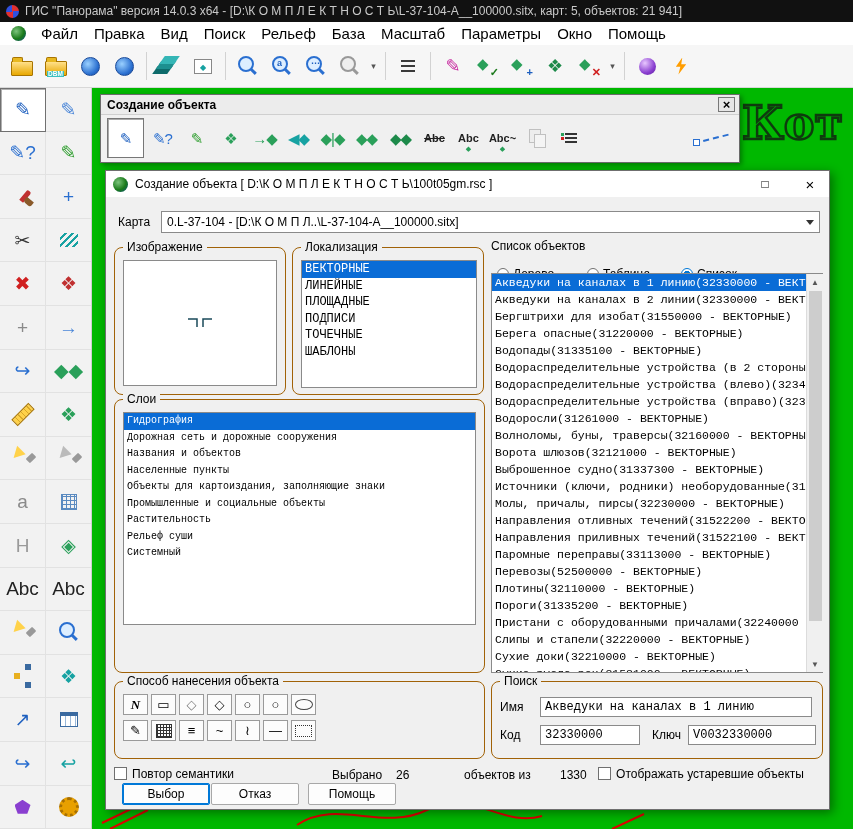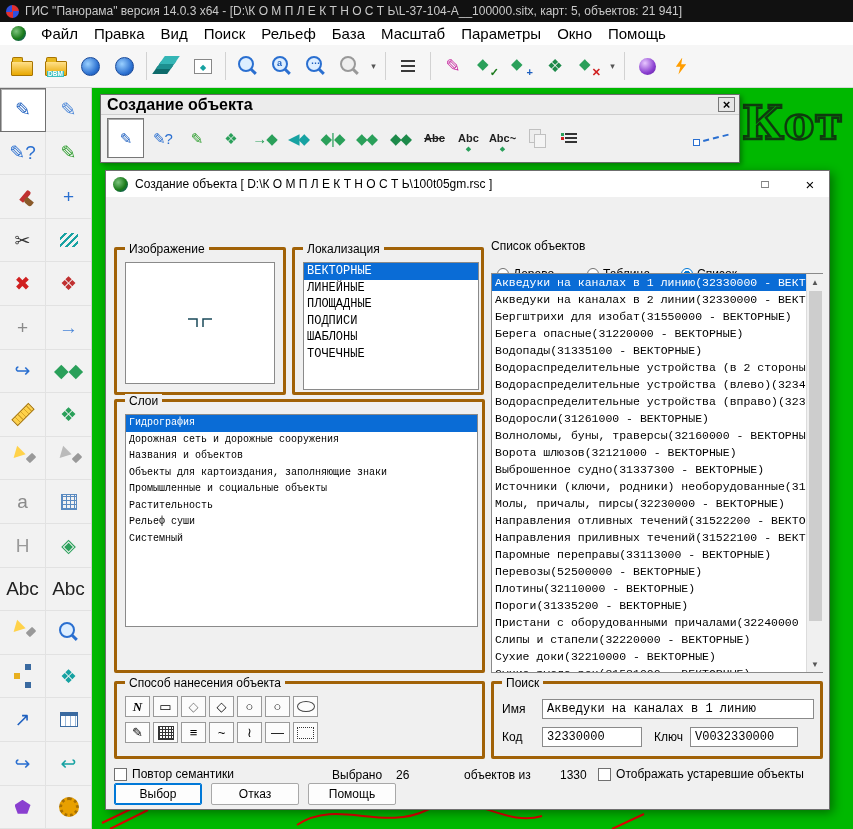--- a/index.html
+++ b/index.html
@@ -28,21 +28,21 @@
 .lti.pressed{background:#fff;border:1px solid #707070;box-shadow:inset 1px 1px 0 #b0b0b0}
 
 
 .map{position:absolute;left:92px;top:88px;right:0;bottom:0;background:#00b800}
 .map-label{position:absolute;left:650px;top:8px;font-family:"DejaVu Serif",serif;font-weight:bold;font-size:46px;color:#00b800;-webkit-text-stroke:2.5px #0e3a0e}
 .map-lines{position:absolute;left:0;top:0;width:100%;height:100%}
 
 
 .obj-toolbar{position:absolute;left:100px;top:94px;width:640px;height:69px;background:#f0f0f0;border:1px solid #6a6a6a;box-shadow:2px 2px 5px rgba(0,0,0,.35)}
 .obj-tb-title{height:20px;display:flex;align-items:center;justify-content:space-between;padding:0 4px 0 6px;background:#ececec;border-bottom:1px solid #cfcfcf}
-.obj-tb-title .t{font-size:16px;font-weight:bold}
+.obj-tb-title .t{font-size:12px;font-weight:bold}
 .tb-close{width:17px;height:15px;display:flex;align-items:center;justify-content:center;font-size:13px;font-weight:bold;border:1px solid #777;background:#e6e6e6;cursor:default}
 .obj-tb-body{display:flex;align-items:center;padding:3px 6px 0 6px;gap:3px}
 .oti{position:relative;width:31px;height:36px;display:flex;align-items:center;justify-content:center}
 .oti .g{font-size:15px;line-height:1;white-space:nowrap;letter-spacing:-1px}
 .oti.pressed{width:37px;height:40px;background:#fff;border:1px solid #777;box-shadow:inset 1px 1px 0 #aaa}
 .oti.disabled{opacity:.55}
 .oti.txt .g{font-size:11px;font-weight:bold;letter-spacing:0}
 .oti.strike .g{text-decoration:line-through}
 .oti.dia-sub::after{content:"◆";position:absolute;font-size:7px;color:#2aa05a;left:50%;bottom:3px;transform:translateX(-50%)}
 .oti.wide{margin-left:auto;width:44px}
@@ -88,21 +88,21 @@
 .dlg-title{height:26px;background:#fff;display:flex;align-items:center;padding-left:7px;gap:7px}
 .dlg-logo{width:15px;height:15px;border-radius:50%;flex:0 0 15px;background:radial-gradient(circle at 35% 35%,#7cc47c,#1a7a1a 55%,#0a4a8a)}
 .dlg-title .t{flex:1;font-size:12px;white-space:nowrap;overflow:hidden}
 .dlg-btn{width:38px;height:26px;display:flex;align-items:center;justify-content:center;font-size:12px;cursor:default}
 .dlg-btn.close{font-size:15px}
 .maprow{position:absolute;left:12px;top:40px;right:9px;display:flex;align-items:center}
 .maprow .lbl{width:43px}
 .combo{flex:1;height:22px;background:#fff;border:1px solid #8a8a8a;display:flex;align-items:center;padding-left:5px;position:relative;white-space:nowrap;overflow:hidden}
 .combo .arrow{position:absolute;right:0;top:0;bottom:0;width:19px;display:flex;align-items:center;justify-content:center}
 .combo .arrow::before{content:"";width:0;height:0;border-left:4px solid transparent;border-right:4px solid transparent;border-top:5px solid #333}
-.grp{position:absolute;border:3px solid #a16207;border-radius:2px}
+.grp{position:absolute;border:1px solid #a16207;border-radius:8px}
 .grp>.gt{position:absolute;top:-8px;left:8px;background:#f0f0f0;padding:0 4px;font-size:12px;white-space:nowrap}
 .sect-title{position:absolute;left:385px;top:68px;font-size:12px}
 .views{position:absolute;left:385px;top:82px;width:332px;height:16px}
 .radio{position:absolute;top:14px;display:inline-flex;align-items:center;gap:4px;white-space:nowrap}
 .radio .dot{width:12px;height:12px;border:1px solid #707070;border-radius:50%;background:#fff}
 .radio.selected .dot{border-color:#0078d7;background:radial-gradient(circle,#0078d7 0 3px,#fff 3.2px)}
 .views .radio:nth-of-type(1){left:6px}.views .radio:nth-of-type(2){left:96px}.views .radio:nth-of-type(3){left:190px}
 .listbox{position:absolute;background:#fff;border:1px solid #8a8a8a;overflow:hidden;font-family:Liberation Mono, monospace}
 .listbox .row{white-space:nowrap;padding-left:3px;overflow:hidden}
 .listbox .row.selected{background:#0a6cd6;color:#fff}
@@ -118,21 +118,21 @@
 .mrow{position:absolute;left:8px;display:flex;gap:3px}
 .mbtn{width:25px;height:21px;border:1px solid #9a9a9a;background:#fcfcfc;display:flex;align-items:center;justify-content:center;position:relative}
 .mbtn .g{font-size:13px;line-height:1}
 .mbtn.it .g{font-style:italic;font-family:"Liberation Serif",serif;font-weight:bold}
 .m-oval::before{content:"";width:16px;height:9px;border:1px solid #444;border-radius:50%}
 .m-grid::before{content:"";width:14px;height:12px;border:1px solid #333;background:repeating-linear-gradient(0deg,#333 0 1px,transparent 1px 3px),repeating-linear-gradient(90deg,#333 0 1px,transparent 1px 3px)}
 .m-dots::before{content:"";width:15px;height:10px;border:1px dotted #333}
 .slabel{position:absolute;font-size:12px}
 .fld{position:absolute;height:20px;background:#fff;border:1px solid #8a8a8a;font-family:"Liberation Mono",monospace;font-size:12px;padding:0 4px;outline:none}
 .footer{position:absolute;left:8px;right:8px;top:596px;height:16px}
-.chk{position:absolute;top:0;display:inline-flex;align-items:flex-end;gap:5px;white-space:nowrap}
+.chk{position:absolute;top:0;display:inline-flex;align-items:flex-start;gap:5px;white-space:nowrap}
 .chk .box{width:13px;height:13px;border:1px solid #707070;background:#fff}
 .chk.right{right:17px}
 .ftxt{position:absolute;top:1px;white-space:nowrap}
 .btnrow{position:absolute;left:8px;right:8px;top:612px;height:22px}
 .btn{position:absolute;top:0;width:88px;height:22px;background:#fdfdfd;border:1px solid #a8a8a8;border-radius:2px;display:flex;align-items:center;justify-content:center;cursor:default}
 .btn.default{border-color:#0078d7;box-shadow:inset 0 0 0 1px #0078d7}
 </style>
 </head>
 <body>
 
@@ -400,40 +400,47 @@
   </div>
 
   <div class="dialog">
     <div class="dlg-title">
       <span class="dlg-logo"></span>
       <span class="t">Создание объекта  [ D:\К О М П Л Е К Т Н О С Т Ь\100t05gm.rsc ]</span>
       <span class="dlg-btn">□</span>
       <span class="dlg-btn close">×</span>
     </div>
 
+    <div class="maprow">
+      <span class="lbl">Карта</span>
+      <div class="combo">
+        <span>0.L-37-104 - [D:\К О М П Л..\L-37-104-A__100000.sitx]</span>
+        <span class="arrow"></span>
+      </div>
+    </div>
 
     <div class="grp" style="left:8px;top:76px;width:172px;height:148px">
       <span class="gt">Изображение</span>
       <div class="preview">
         <svg width="30" height="14">
           <path d="M3 3 h9 v8 M27 3 h-9 v8" stroke="#1a4a5a" stroke-width="1.5" fill="none"></path>
         </svg>
       </div>
     </div>
 
     <div class="grp" style="left:186px;top:76px;width:192px;height:148px">
       <span class="gt">Локализация</span>
       <div class="listbox loclist">
 
       <div class="row selected"><span>ВЕКТОРНЫЕ</span></div>
           <div class="row"><span>ЛИНЕЙНЫЕ</span></div>
           <div class="row"><span>ПЛОЩАДНЫЕ</span></div>
           <div class="row"><span>ПОДПИСИ</span></div>
+          <div class="row"><span>ТОЧЕЧНЫЕ</span></div>
           <div class="row"><span>ШАБЛОНЫ</span></div>
-          <div class="row"><span>ТОЧЕЧНЫЕ</span></div>
         </div>
     </div>
 
     <span class="sect-title">Список объектов</span>
     <div class="views">
 
     <span class="radio">
           <span class="dot"></span>
           <span>Дерево</span>
         </span>
@@ -482,20 +489,21 @@
       </div>
     </div>
 
     <div class="grp" style="left:8px;top:228px;width:371px;height:274px">
       <span class="gt">Слои</span>
       <div class="listbox laylist">
 
       <div class="row selected"><span>Гидрография</span></div>
           <div class="row"><span>Дорожная сеть и дорожные сооружения</span></div>
           <div class="row"><span>Названия и объектов</span></div>
+          <div class="row"><span>Населенные пункты</span></div>
           <div class="row"><span>Объекты для картоиздания, заполняющие знаки</span></div>
           <div class="row"><span>Промышленные и социальные объекты</span></div>
           <div class="row"><span>Растительность</span></div>
           <div class="row"><span>Рельеф суши</span></div>
           <div class="row"><span>Системный</span></div>
         </div>
     </div>
 
     <div class="grp" style="left:8px;top:510px;width:371px;height:78px">
       <span class="gt">Способ нанесения объекта</span>
@@ -549,38 +557,38 @@
         </div>
     </div>
 
     <div class="grp" style="left:385px;top:510px;width:332px;height:78px">
       <span class="gt">Поиск</span>
       <span class="slabel" style="left:8px;top:18px">Имя</span>
       <input class="fld" style="left: 48px; top: 15px; width: 272px;" value="Акведуки на каналах в 1 линию">
       <span class="slabel" style="left:8px;top:46px">Код</span>
       <input class="fld" style="left: 48px; top: 43px; width: 100px;" value="32330000">
       <span class="slabel" style="left:160px;top:46px">Ключ</span>
-      <input class="fld" style="left: 196px; top: 43px; width: 108px;" value="V0032330000">
+      <input class="fld" style="left: 196px; top: 43px; width: 128px;" value="V0032330000">
     </div>
 
     <div class="footer">
       <span class="chk" style="left:0">
         <span class="box"></span>
         <span>Повтор семантики</span>
       </span>
       <span class="ftxt" style="left:218px">Выбрано</span>
       <span class="ftxt" style="left:282px">26</span>
       <span class="ftxt" style="left:350px">объектов из</span>
       <span class="ftxt" style="left:446px">1330</span>
       <span class="chk right">
         <span class="box"></span>
         <span>Отображать устаревшие объекты</span>
       </span>
     </div>
 
     <div class="btnrow">
-      <span class="btn default" style="left:0">Выбор</span>
+      <span class="btn default" style="left:8px">Выбор</span>
       <span class="btn" style="left:97px">Отказ</span>
       <span class="btn" style="left:194px">Помощь</span>
     </div>
   </div>
 
 </div>
 
 </body></html>

